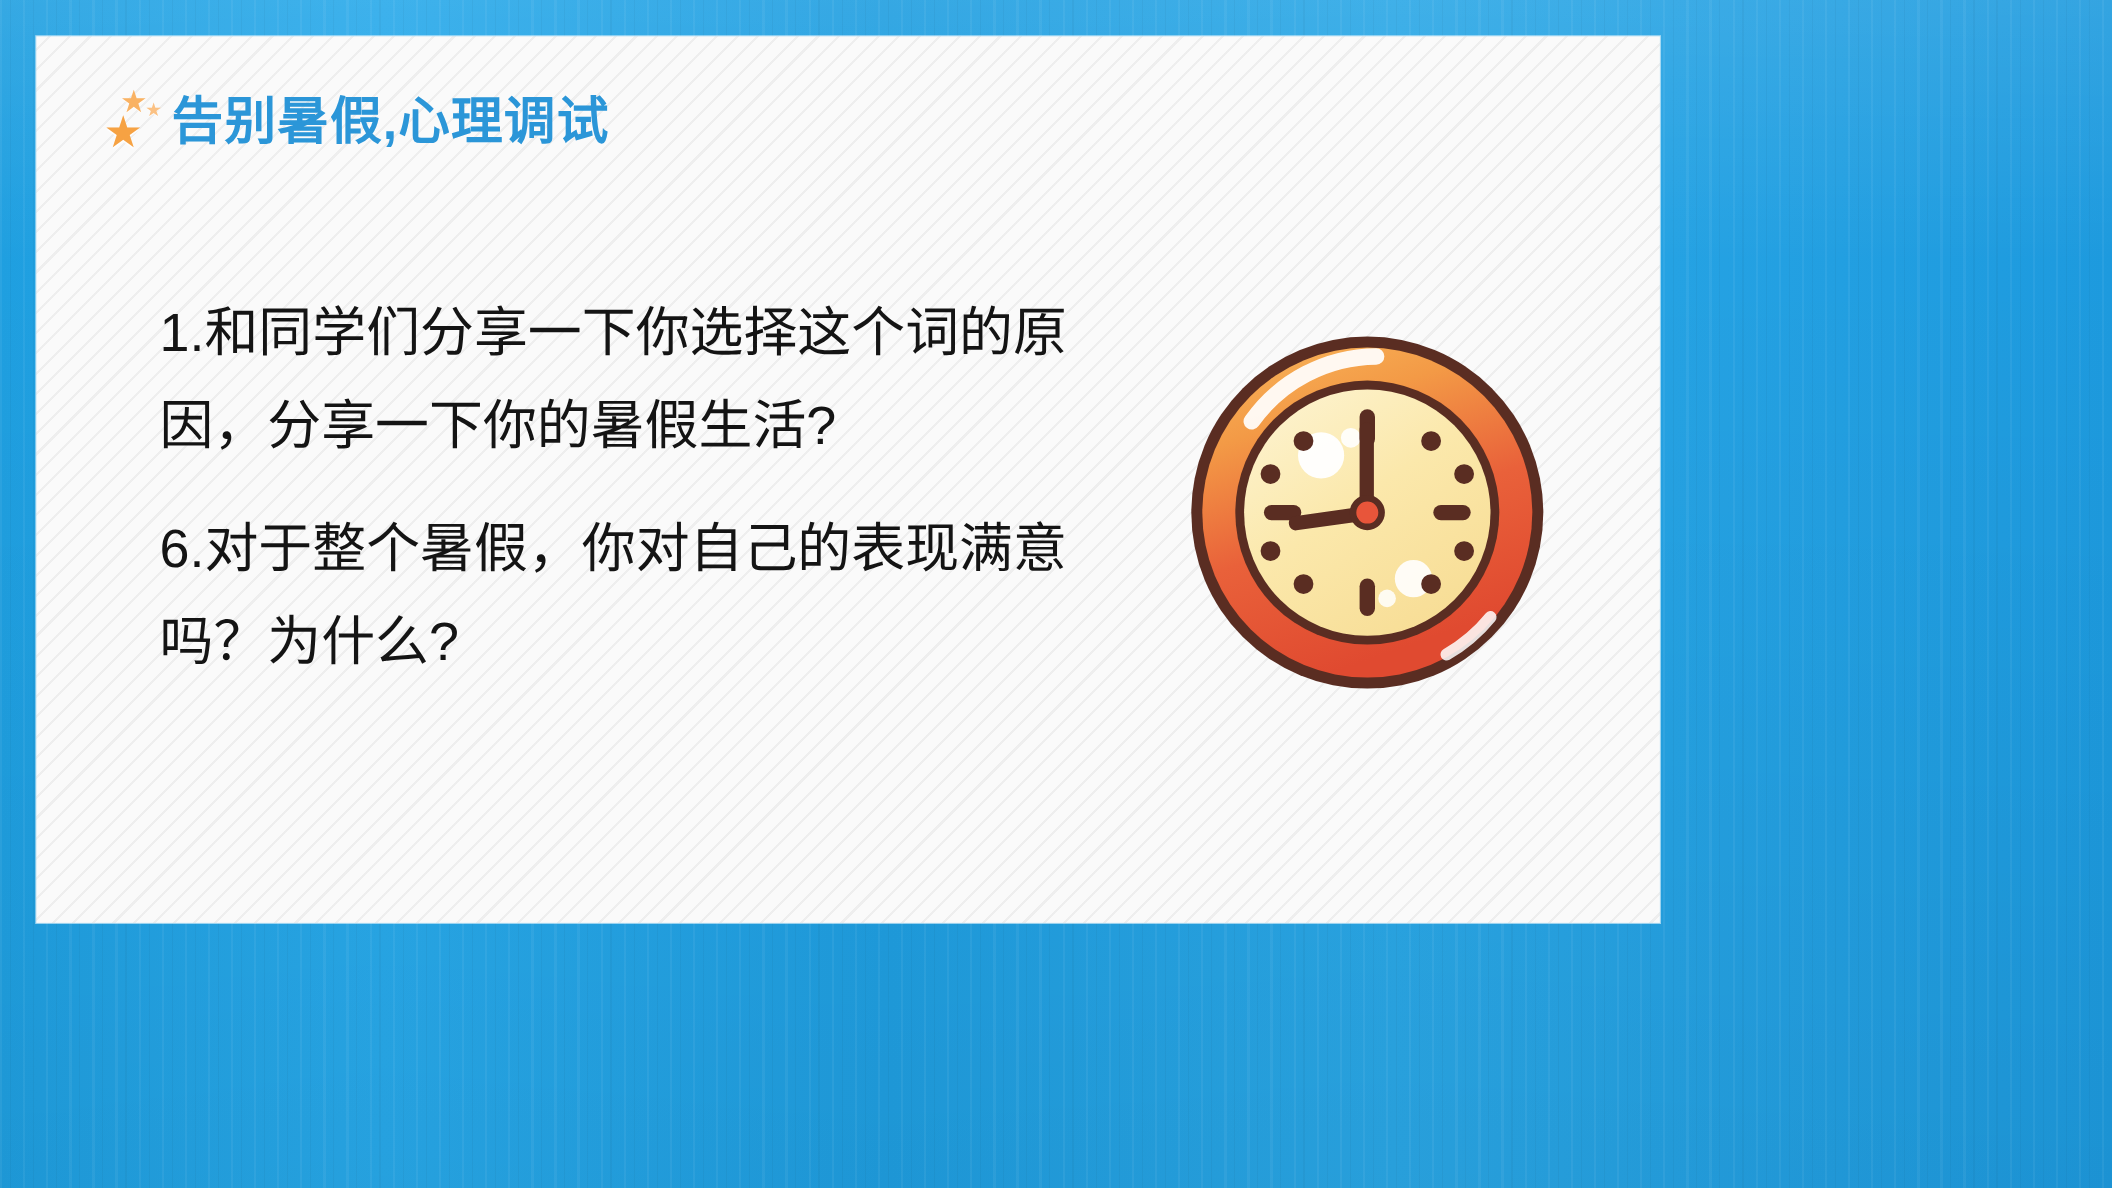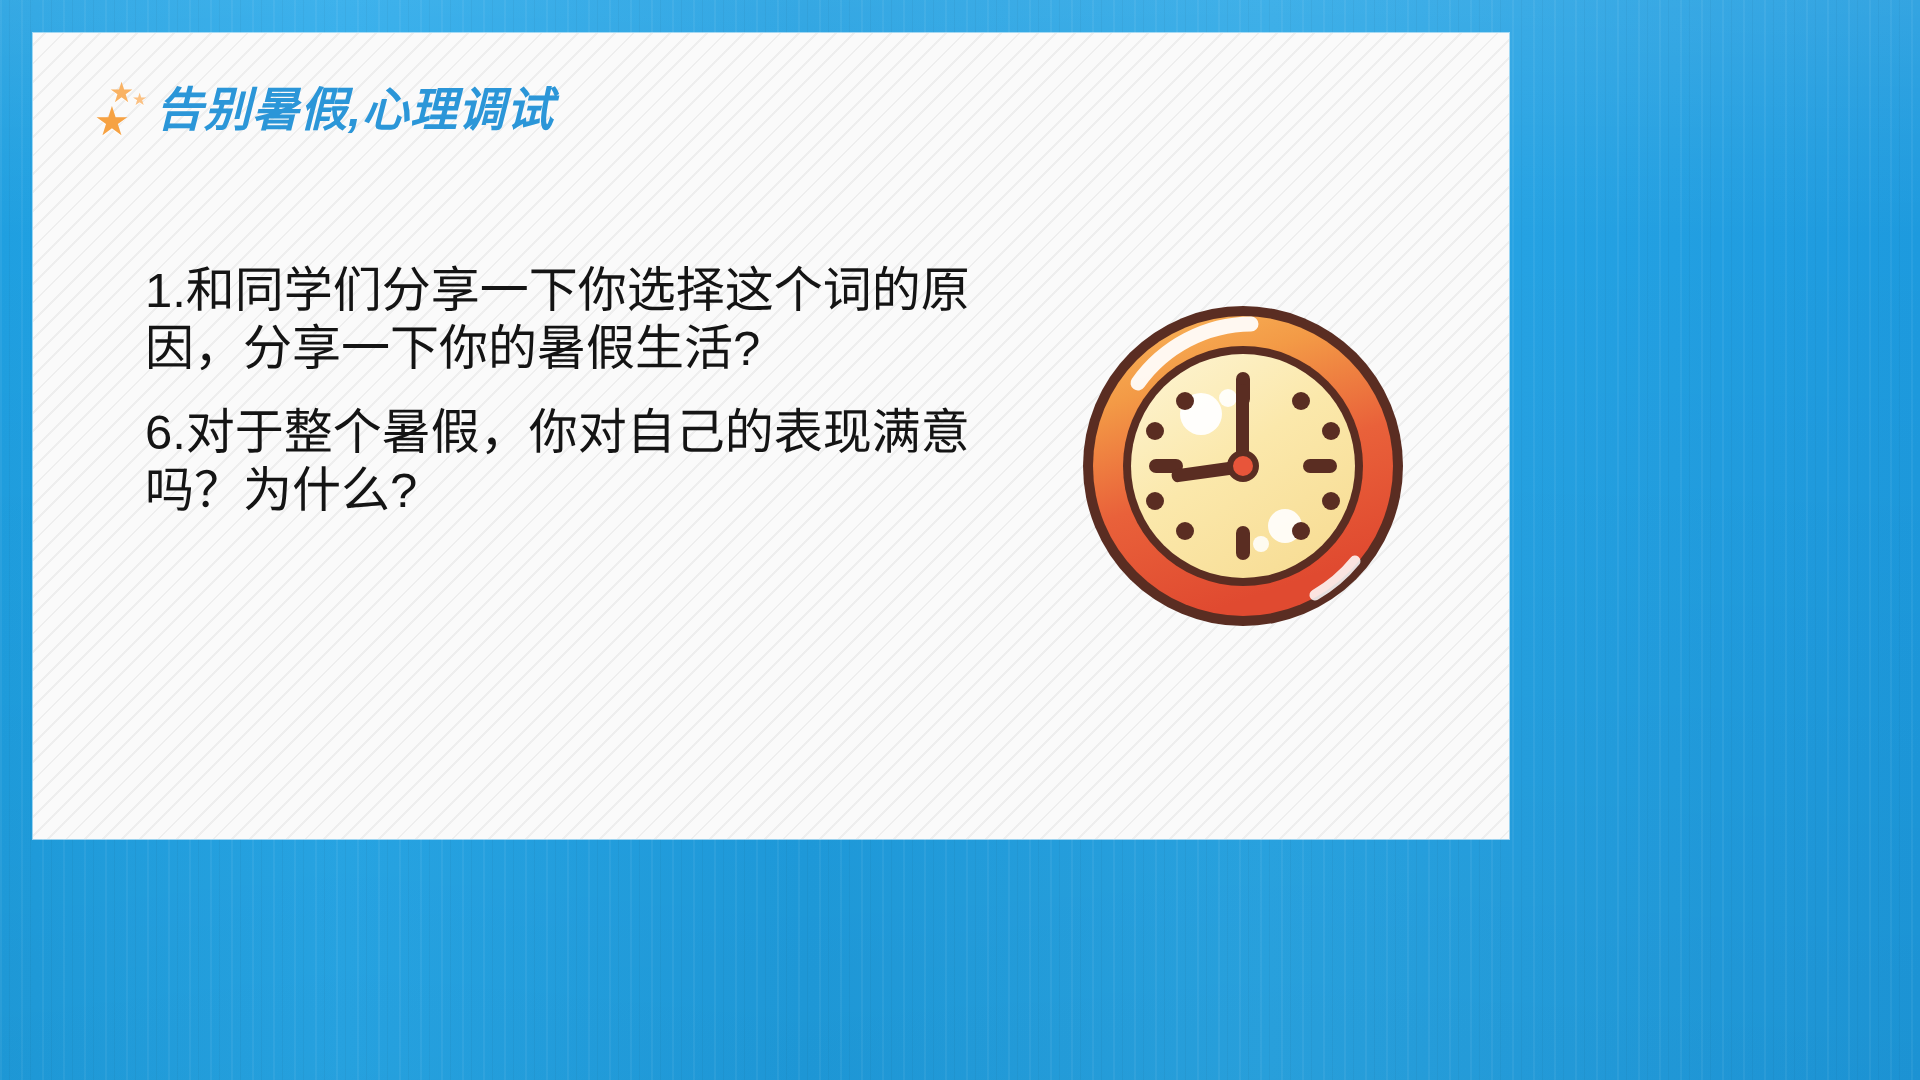--- a/index.html
+++ b/index.html
@@ -93,33 +93,32 @@
   .star.small { left: 44px; top: 16px; font-size: 17px; color: #fbc183; }
 
   .slide-title {
     font-size: 47px;
     font-weight: bold;
     color: #2b96d8;
     letter-spacing: 1px;
     line-height: 1;
     white-space: nowrap;
     padding-bottom: 4px;
-    font-style: italic;
   }
 
   
   .body-text {
     position: absolute;
     left: 112px;
     top: 228px;
     width: 830px;
   }
   .q-item {
     font-size: 49px;
-    line-height: 58px;
+    line-height: 85px;
     color: #141414;
     letter-spacing: 0px;
     font-weight: 400;
   }
   .q-item + .q-item { margin-top: 26px; }
 
   
   .clock-wrap {
     position: absolute;
     left: 1030px;

